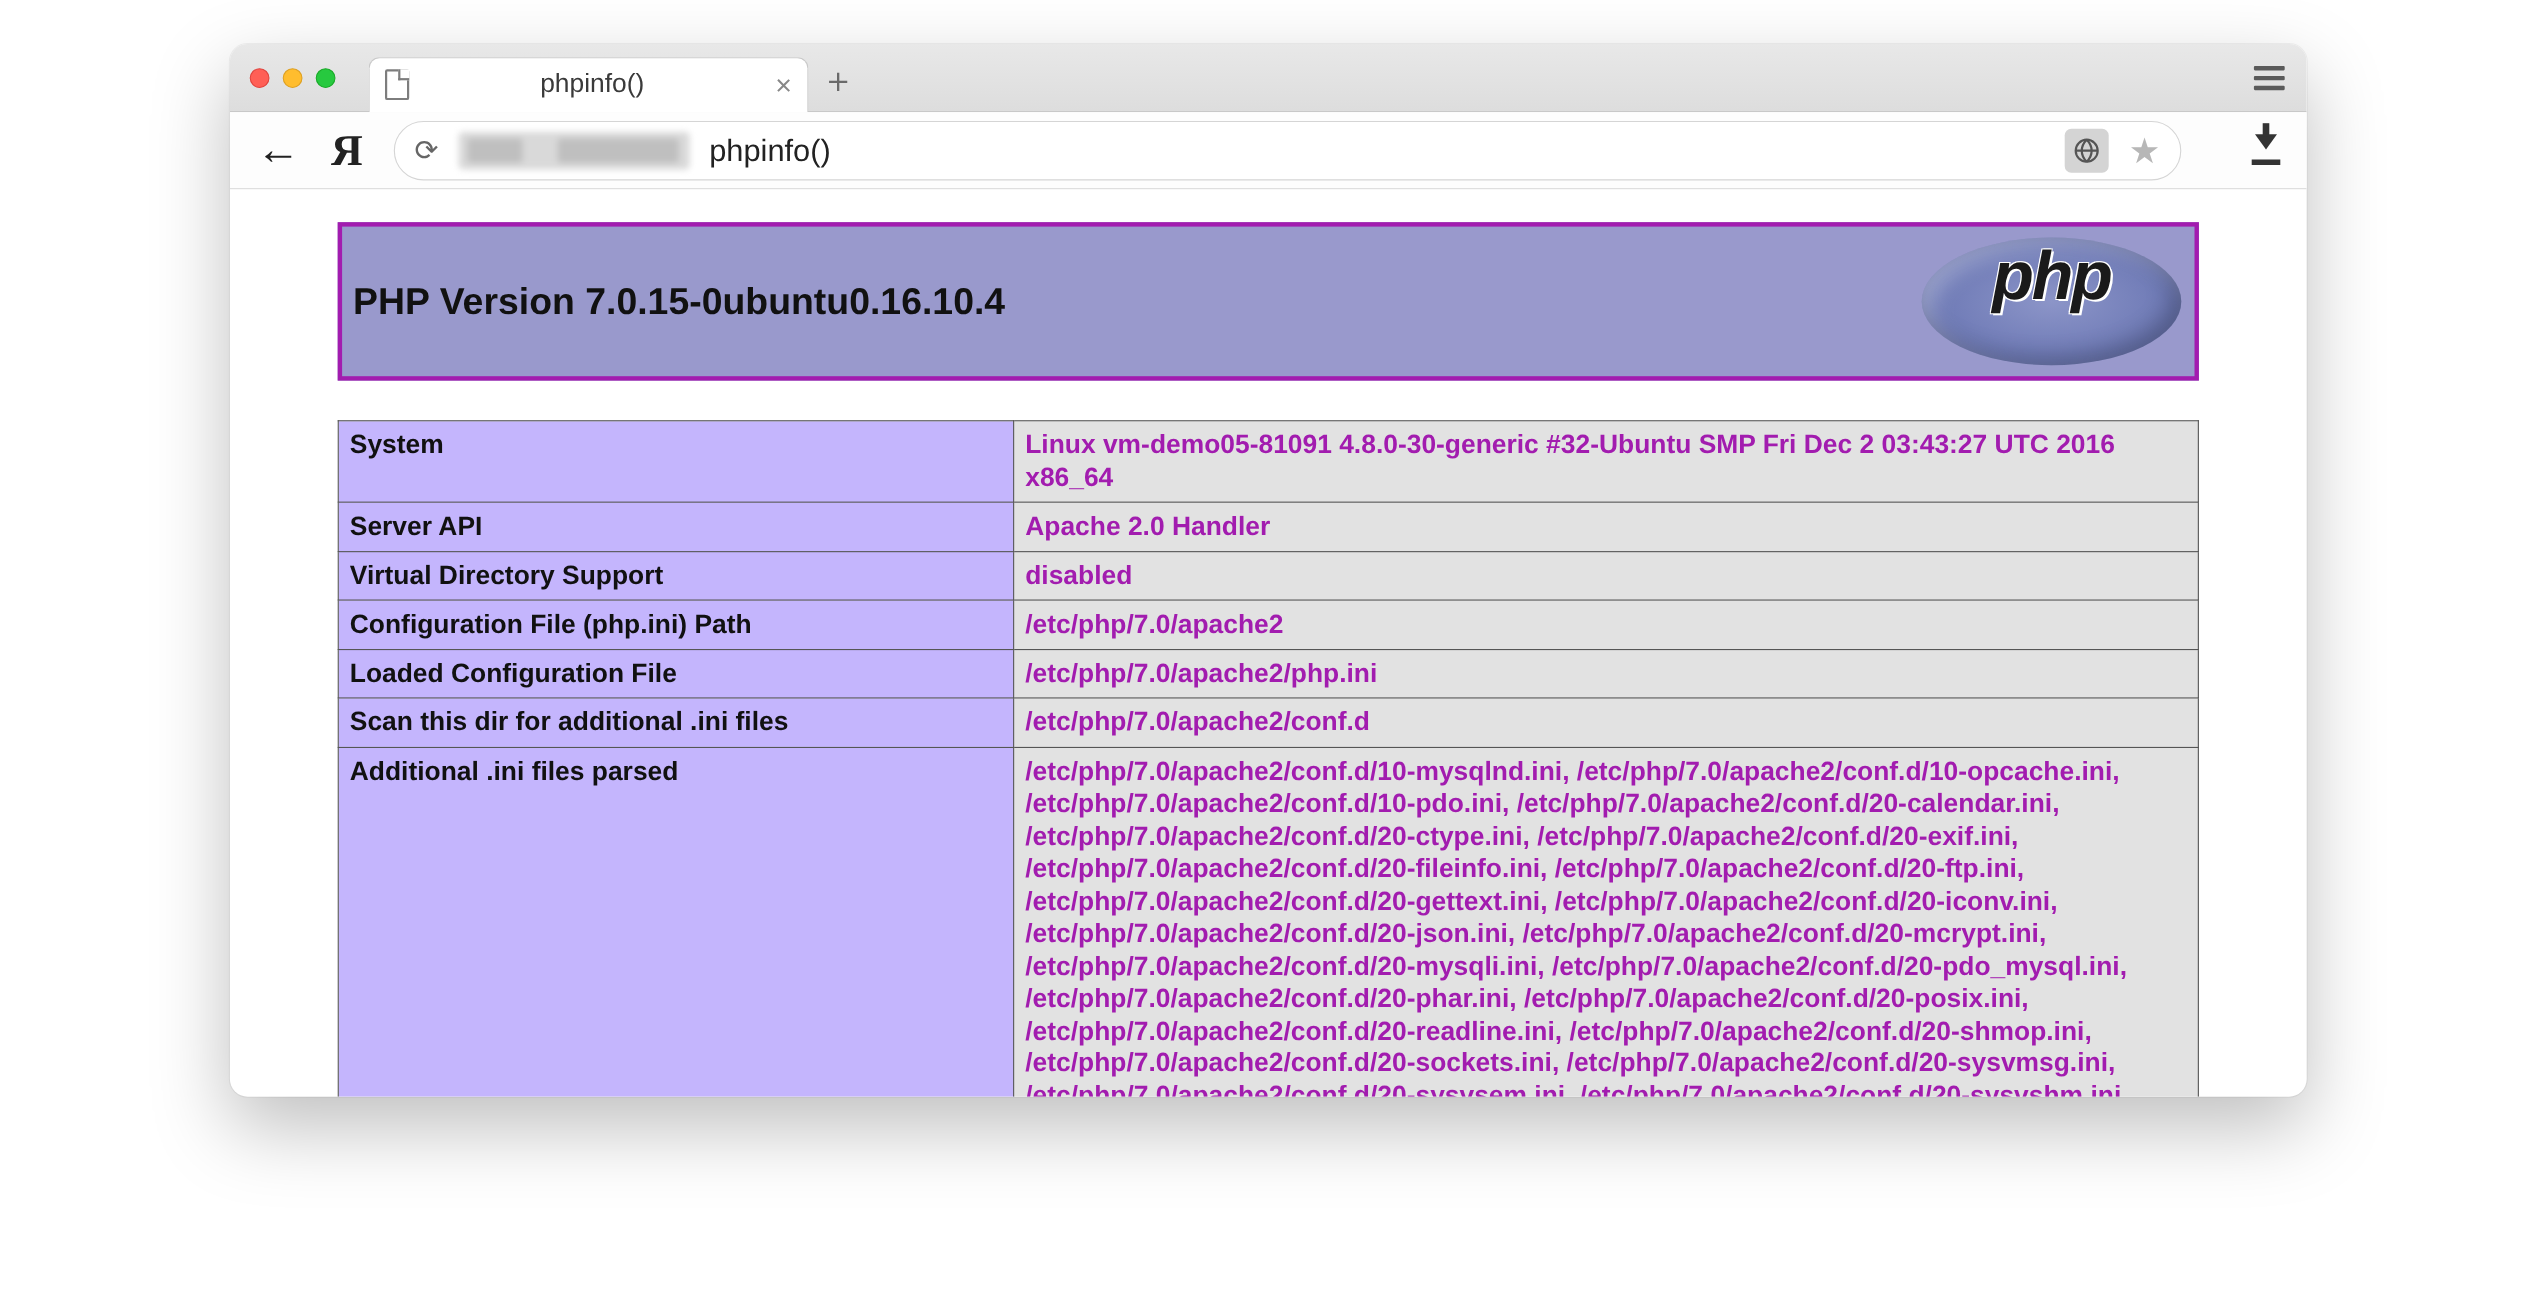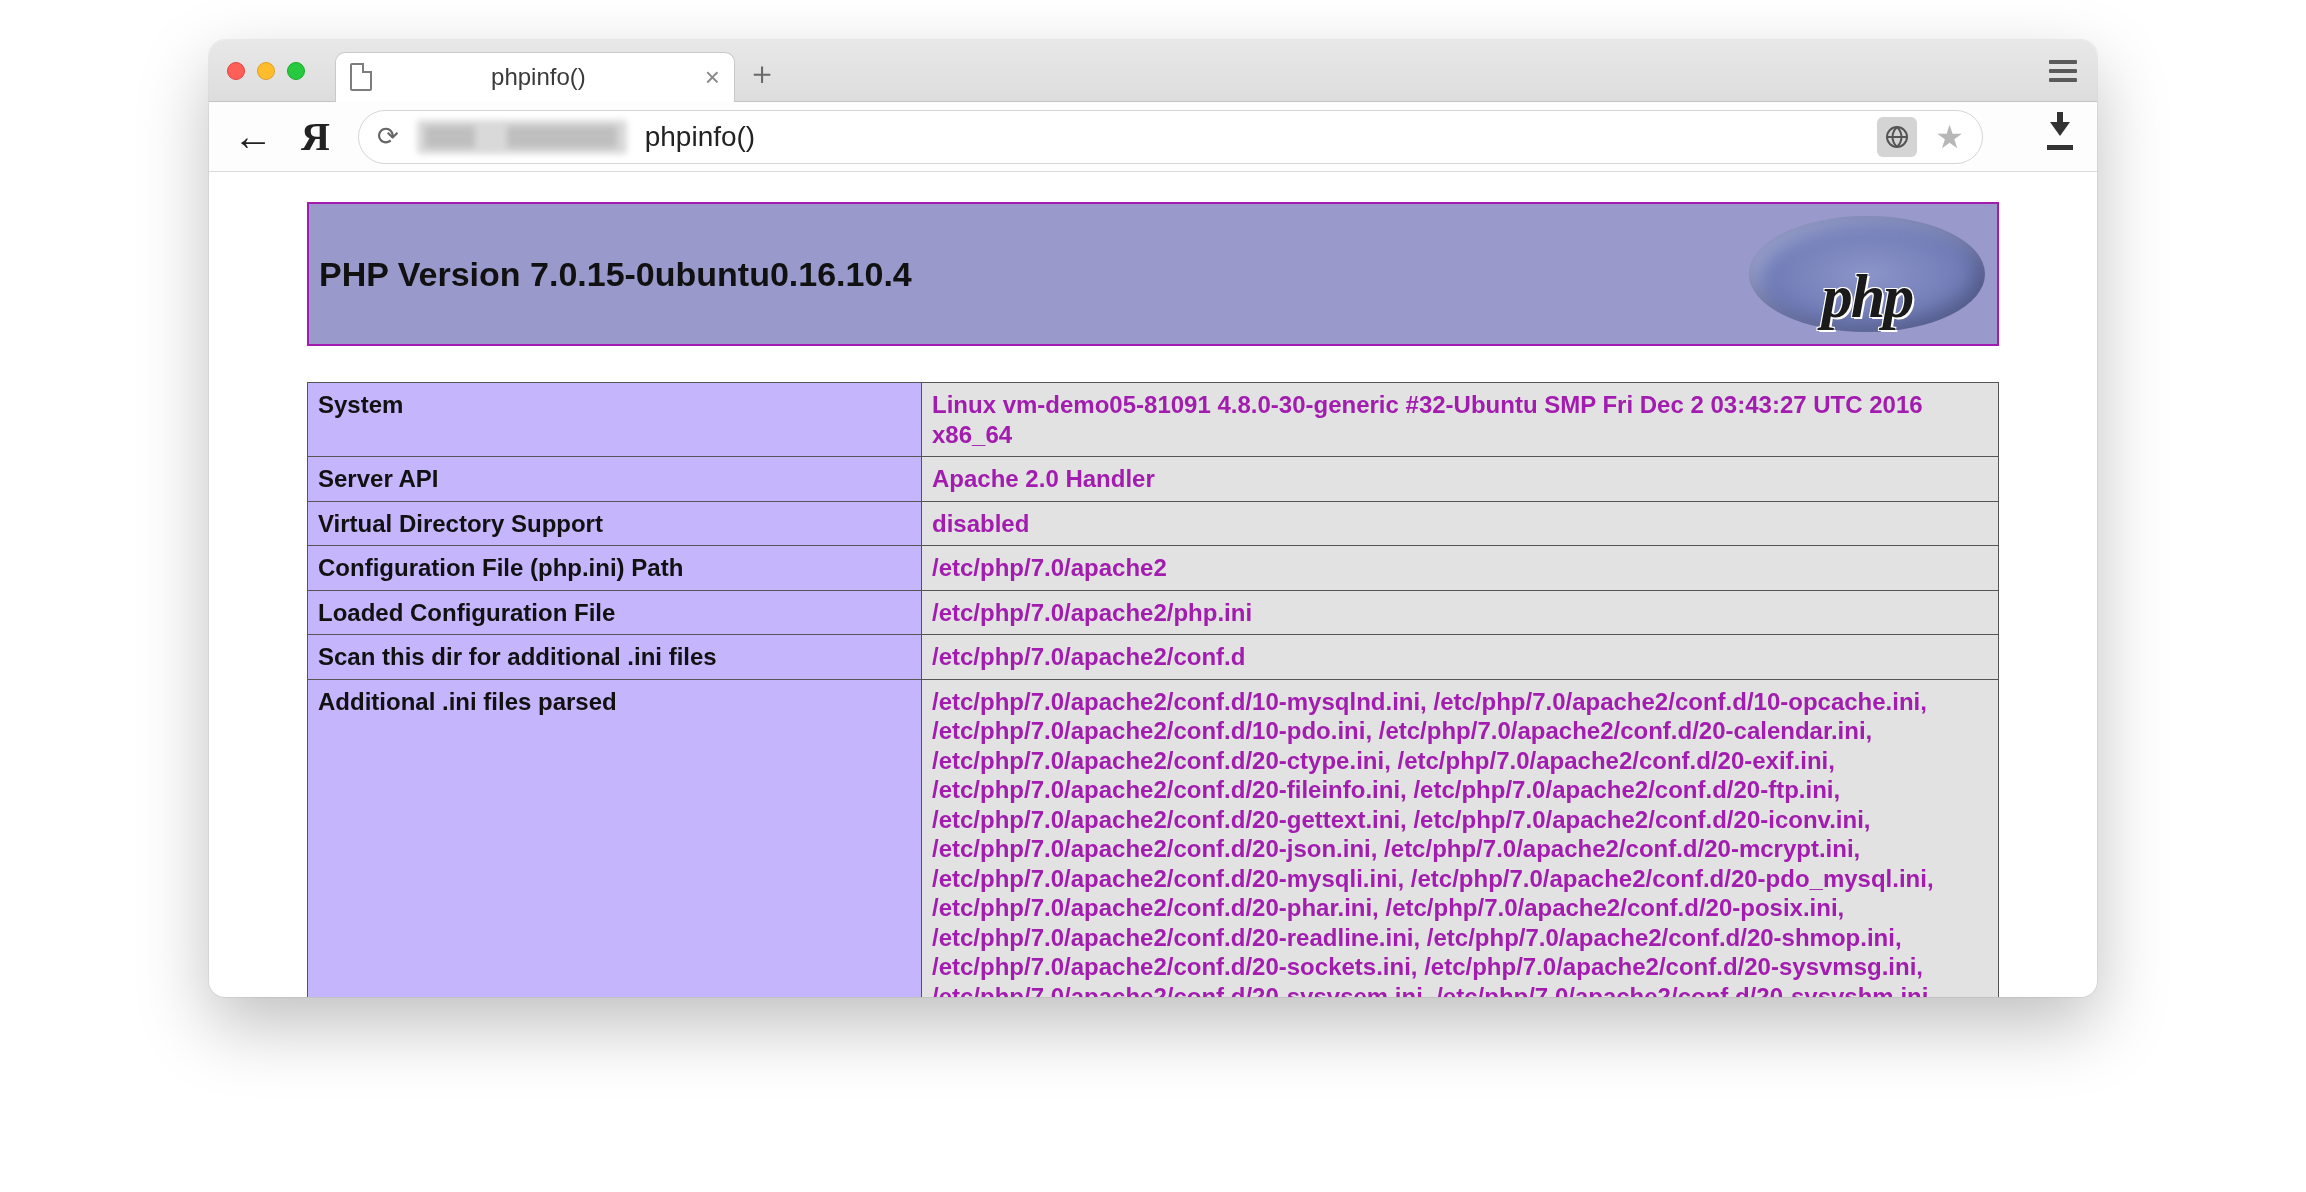--- a/index.html
+++ b/index.html
@@ -158,40 +158,40 @@
 
   
   .page {
     flex: 1;
     overflow: hidden;
     padding: 30px 98px 0 98px;
   }
 
   .php-header {
     background: #9999cc;
-    border: 2px solid #a21caf;
+    border: 4px solid #a21caf;
     height: 144px;
     display: flex;
     align-items: center;
     justify-content: space-between;
     padding: 0 12px 0 10px;
   }
   .php-version {
     font-size: 34px;
     font-weight: 700;
     color: #111;
     font-family: Arial, Helvetica, sans-serif;
   }
   .php-logo {
     width: 236px; height: 116px;
     background: radial-gradient(ellipse at center, #8c95c8 0%, #6b77b4 70%, #515d9e 100%);
     border-radius: 50%;
     box-shadow: inset -8px -6px 20px rgba(0,0,0,0.25), inset 10px 8px 18px rgba(255,255,255,0.3);
-    display: flex; align-items: flex-end; justify-content: center;
-    font-family: Liberation Serif, serif;
+    display: flex; align-items: flex-start; justify-content: center;
+    font-family: Liberation Sans, sans-serif;
   }
   .php-logo span {
     font-size: 62px; font-weight: 900; font-style: italic;
     color: #1a1a1a;
     letter-spacing: -2px;
     text-shadow: 2px 2px 0 #fff, -1px -1px 0 #fff, 1px -1px 0 #fff, -1px 1px 0 #fff;
   }
 
   table.phpinfo {
     width: 100%;

